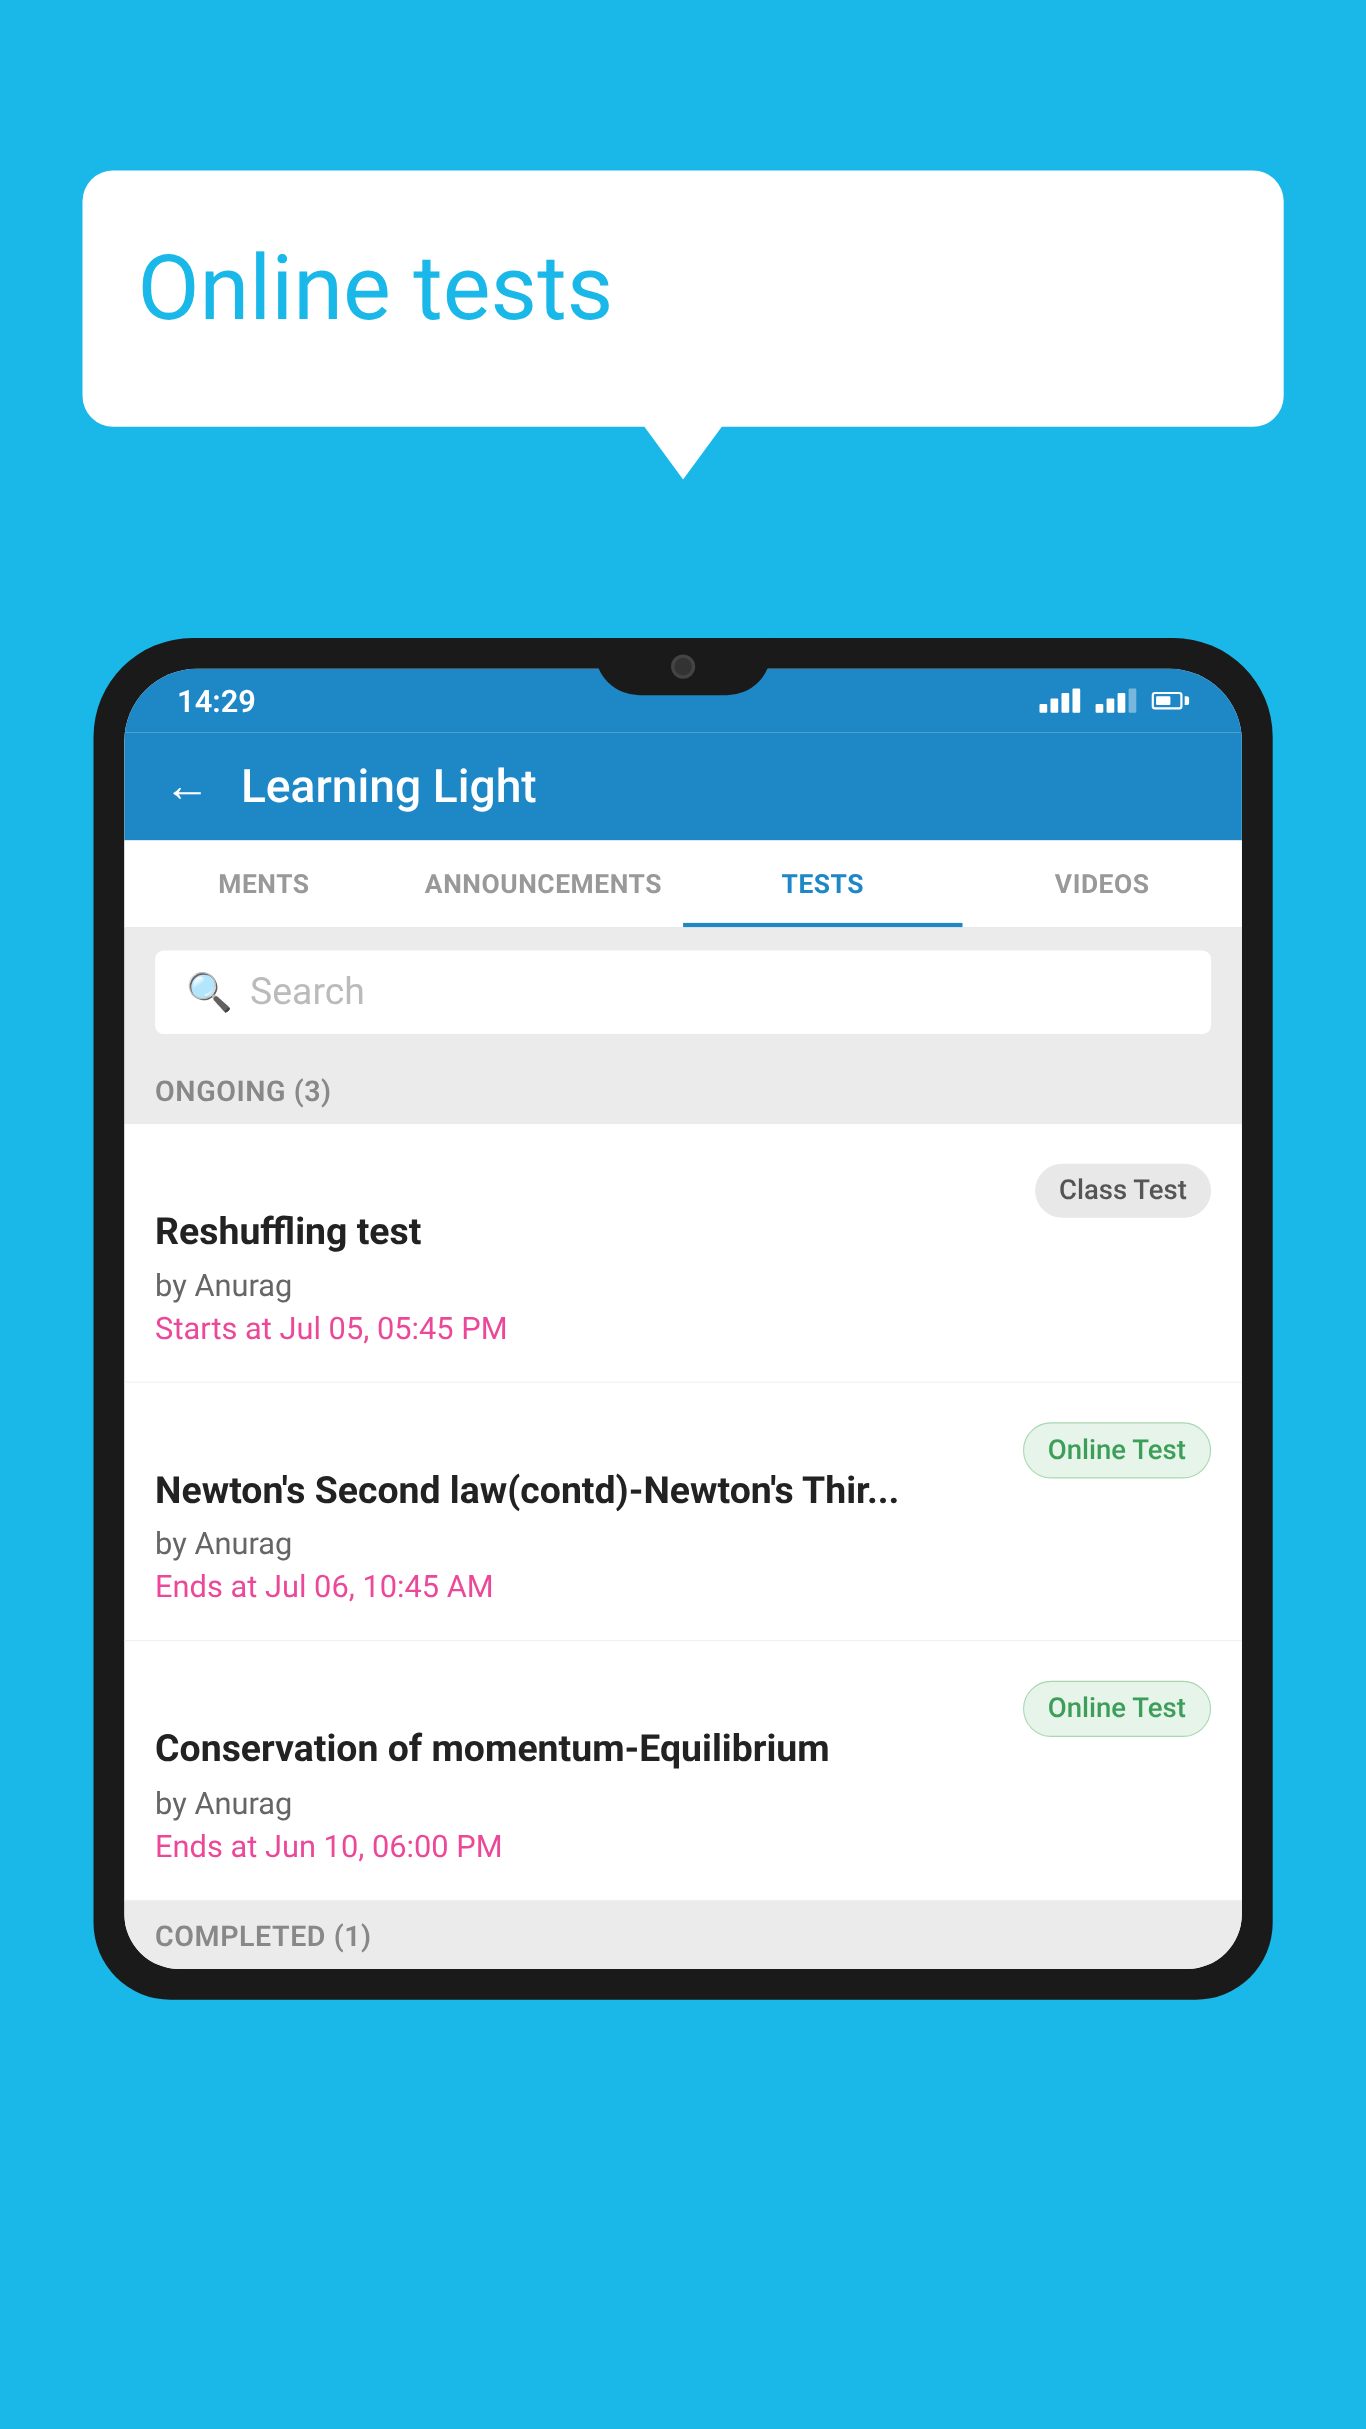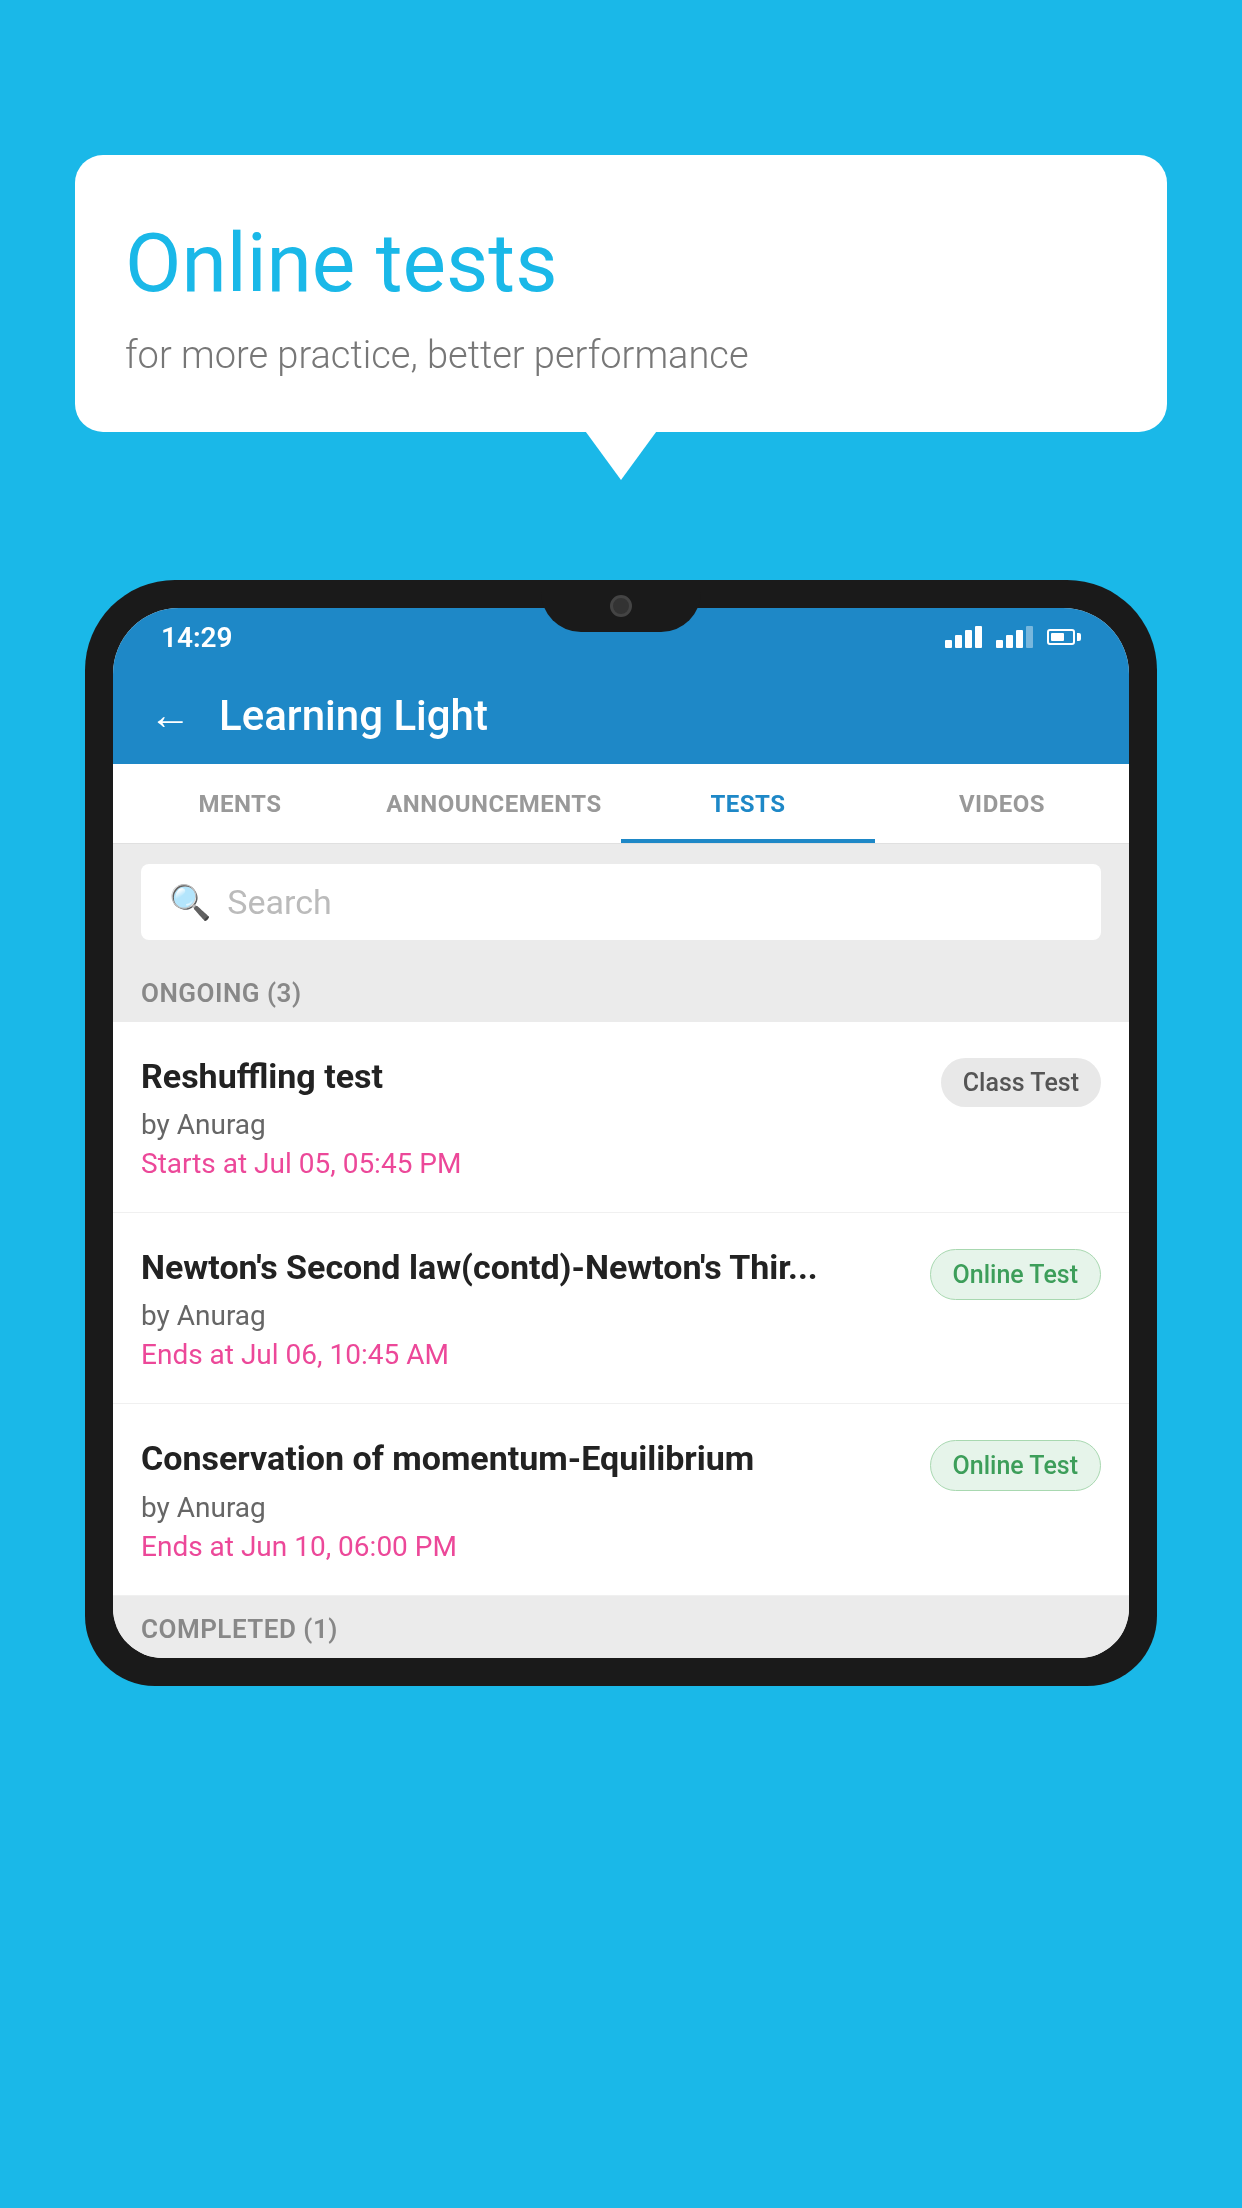--- a/index.html
+++ b/index.html
@@ -206,20 +206,21 @@
     .test-item {
       padding: 32px 28px;
       border-bottom: 1px solid #f0f0f0;
       display: flex;
       align-items: flex-start;
       justify-content: space-between;
     }
     .test-info {
       flex: 1;
       margin-right: 20px;
+      margin-top: 44px;
     }
     .test-name {
       font-size: 34px;
       font-weight: 700;
       color: #222;
       margin-bottom: 10px;
       line-height: 1.3;
     }
     .test-author {
       font-size: 28px;
@@ -305,21 +306,20 @@
       background: white;
       border-radius: 0 2px 2px 0;
       margin-left: 2px;
     }
   </style>
 </head>
 <body>
 
 <div class="speech-bubble">
   <div class="bubble-title">Online tests</div>
-  <div class="bubble-subtitle">for more practice, better performance</div>
 </div>
 
 <div class="phone-wrapper">
   <div class="phone-outer">
     <div class="phone-notch">
       <div class="notch-camera"></div>
     </div>
     <div class="phone-screen">
 
       <div class="status-bar">

